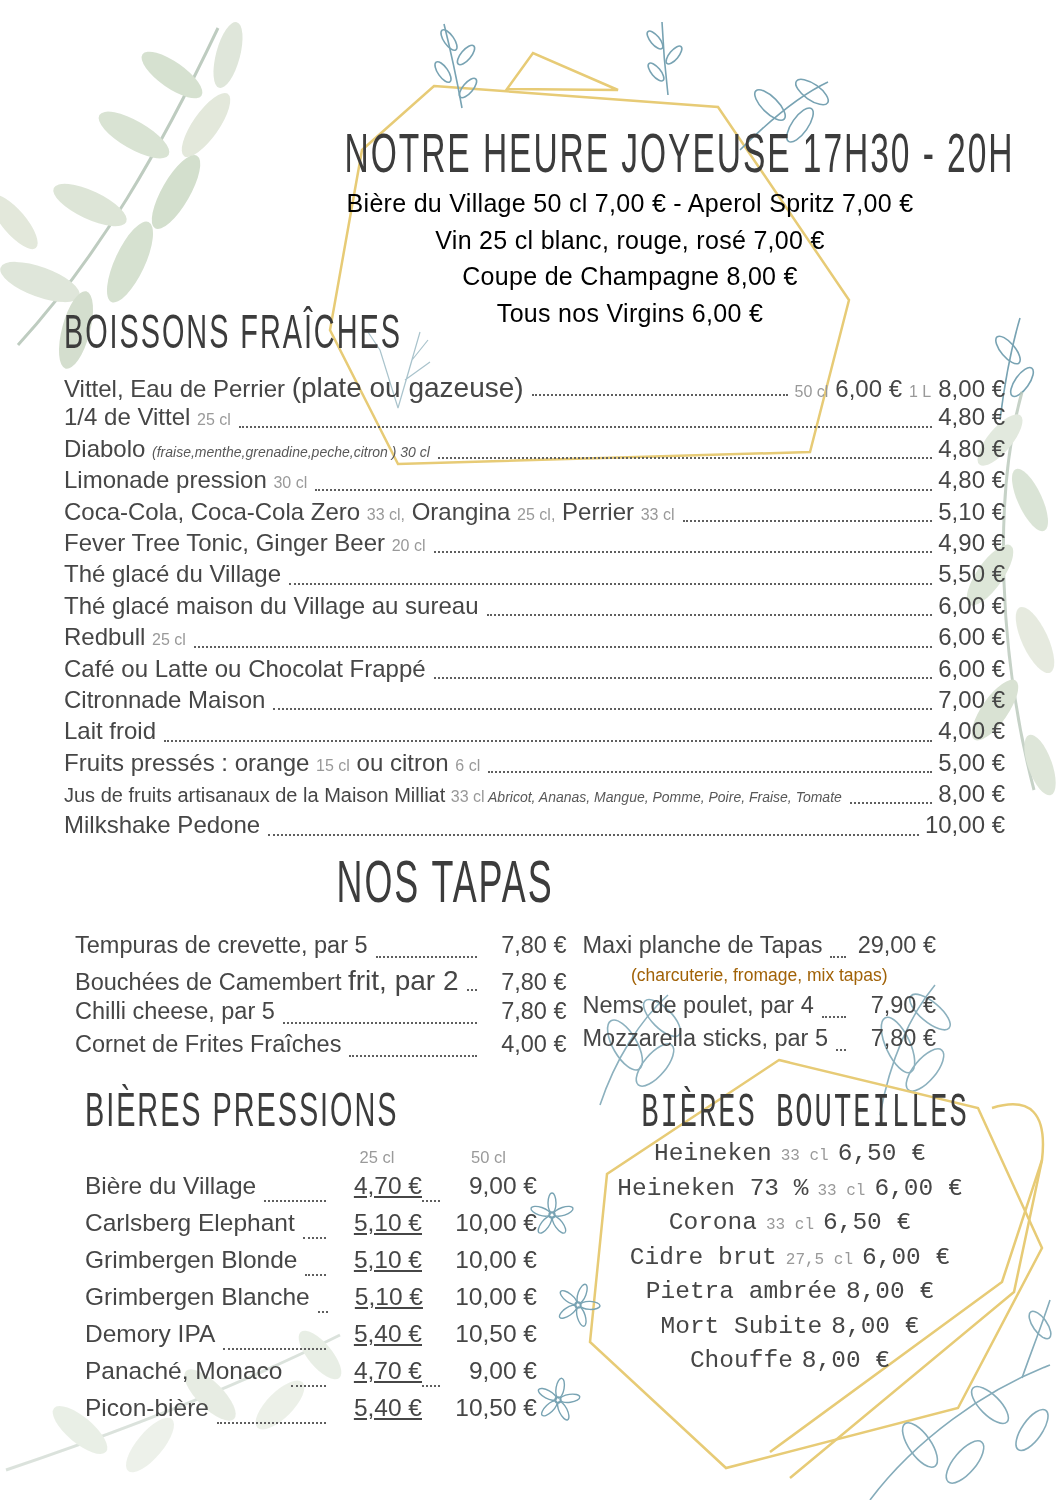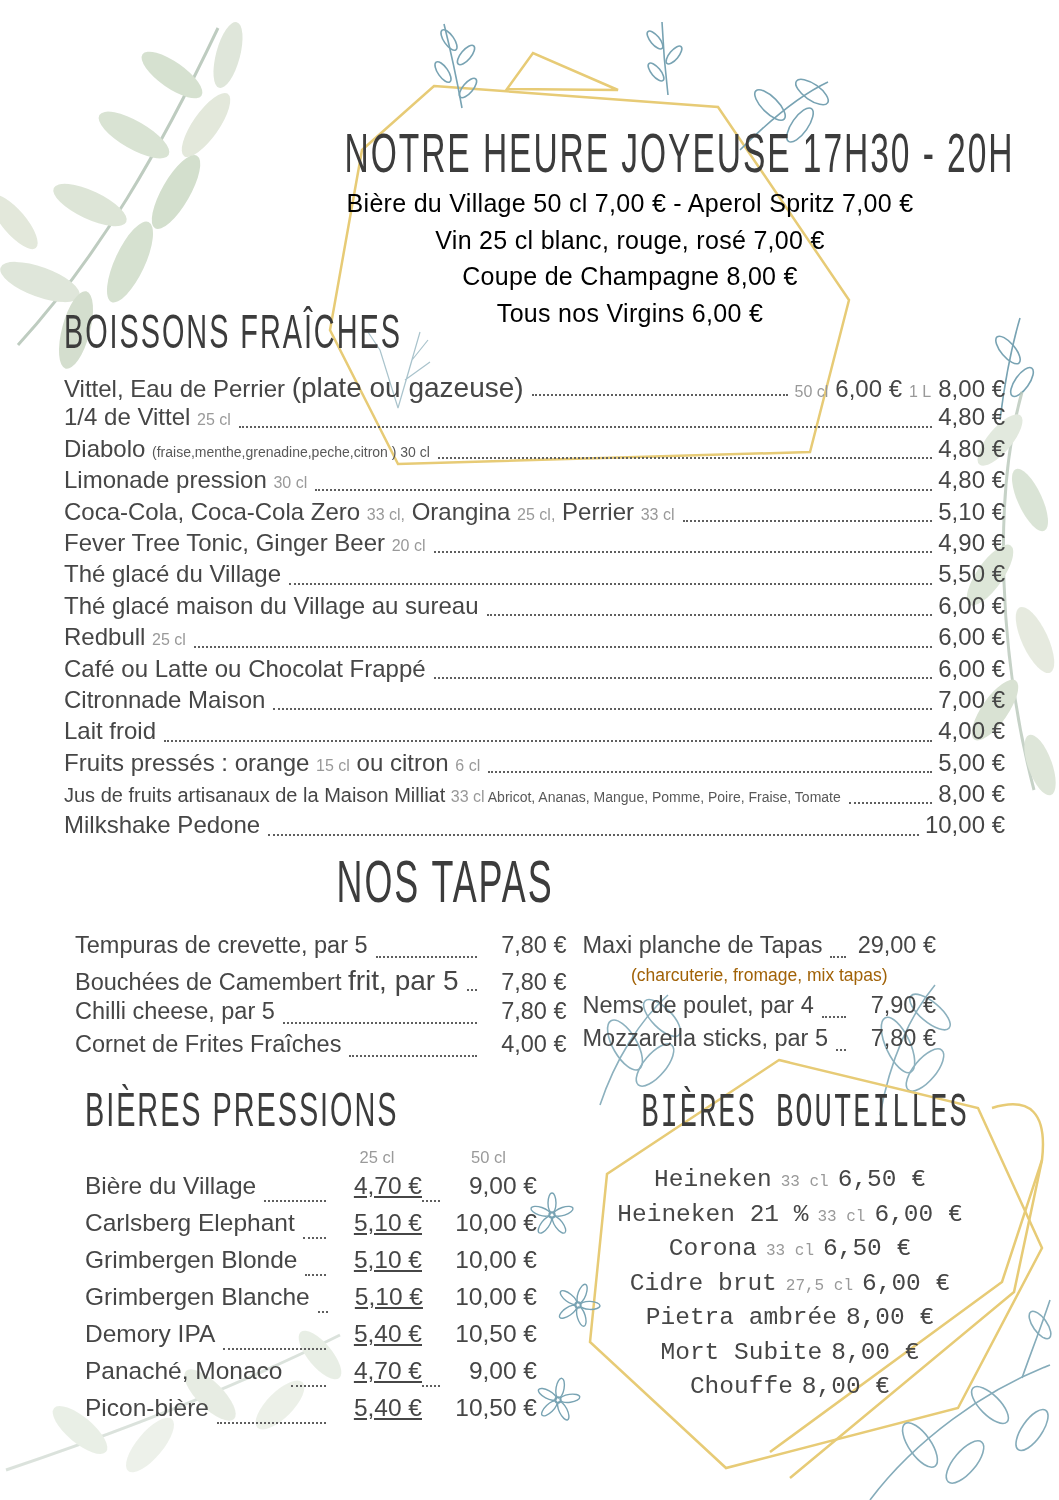--- a/index.html
+++ b/index.html
@@ -23,21 +23,21 @@
   #boissons{left:64px;top:318px;width:941px;}
   #boissons .hand{font-size:37px;}
   #blist{margin-top:12px;}
   .mrow{display:flex;align-items:baseline;height:31.4px;font-size:24px;white-space:nowrap;}
   .iname{white-space:nowrap;}
   .dots{flex:1 1 auto;min-width:10px;border-bottom:2px dotted #5f5f5f;
         align-self:flex-end;margin:0 6px 7px 8px;}
   .pricegroup{white-space:nowrap;}
   .pseg+.pseg{margin-left:7px;}
   .smg{font-size:16px;color:#999999;}
-  .sm{font-size:14px;color:#585858;}
+  .sm{font-size:14px;color:#585858;font-style:italic;}
   .med{font-size:28px;}
   .med2{font-size:20px;}
   .gap{margin-left:28px;}
 
   
   #tapas{left:0;top:862px;width:891px;}
   #tapas .hand{font-size:46px;}
   .tcols{display:flex;margin:16px 64px 0 75px;gap:16px;}
   .tcol{flex:1;}
   .trow{display:flex;align-items:baseline;height:33px;font-size:23.5px;white-space:nowrap;}
@@ -53,21 +53,21 @@
   .ph50{width:97px;margin-left:18px;text-align:center;}
   .prow{display:flex;align-items:baseline;height:37px;font-size:24.5px;white-space:nowrap;}
   .p25{width:90px;text-align:right;text-decoration:underline;}
   .p50{width:97px;text-align:right;}
   .gdot{width:18px;border-bottom:2px dotted #5f5f5f;align-self:flex-end;margin-bottom:7px;}
   .gblank{width:18px;}
 
   
   #bouteilles{left:595px;top:1098px;width:390px;text-align:center;font-family:Liberation Mono, monospace;}
   #bouteilles .hand{font-size:37px;}
-  #btlist{margin-top:26px;}
+  #btlist{}
   .brow{display:flex;justify-content:center;align-items:baseline;height:34.5px;
         font-size:24.5px;gap:9px;white-space:nowrap;}
 </style>
 </head>
 <body>
 
 <div class="page">
 
   <svg class="deco" width="1059" height="1500" viewBox="0 0 1059 1500">
 
@@ -285,21 +285,21 @@
       <span class="hand">NOS TAPAS</span>
     </div>
     <div class="tcols">
       <div class="tcol" id="tleft">
           <div class="trow">
             <span class="iname"><span>Tempuras de crevette, par 5</span></span>
             <span class="dots"></span>
             <span class="tprice">7,80 €</span>
           </div>
           <div class="trow">
-            <span class="iname"><span>Bouchées de Camembert </span><span class="med">frit, par 5</span></span>
+            <span class="iname"><span>Bouchées de Camembert </span><span class="med">frit, par 2</span></span>
             <span class="dots"></span>
             <span class="tprice">7,80 €</span>
           </div>
           <div class="trow">
             <span class="iname"><span>Chilli cheese, par 5</span></span>
             <span class="dots"></span>
             <span class="tprice">7,80 €</span>
           </div>
           <div class="trow">
             <span class="iname"><span>Cornet de Frites Fraîches</span></span>
@@ -393,21 +393,21 @@
     <div>
       <span class="hand">BIÈRES BOUTEILLES</span>
     </div>
     <div id="btlist">
         <div class="brow">
           <span>Heineken</span>
           <span class="smg">33 cl</span>
           <span>6,50 €</span>
         </div>
         <div class="brow">
-          <span>Heineken 21 %</span>
+          <span>Heineken 73 %</span>
           <span class="smg">33 cl</span>
           <span>6,00 €</span>
         </div>
         <div class="brow">
           <span>Corona</span>
           <span class="smg">33 cl</span>
           <span>6,50 €</span>
         </div>
         <div class="brow">
           <span>Cidre brut</span>

